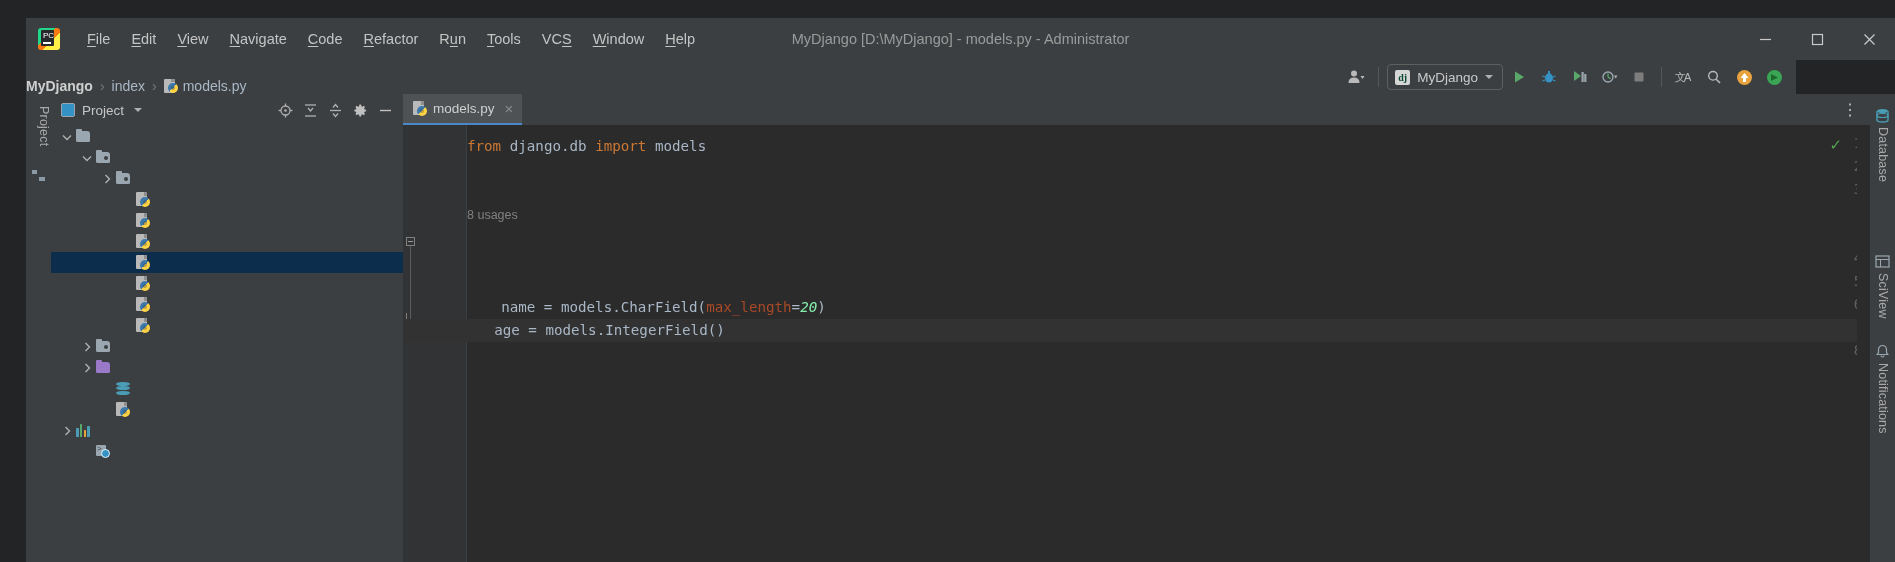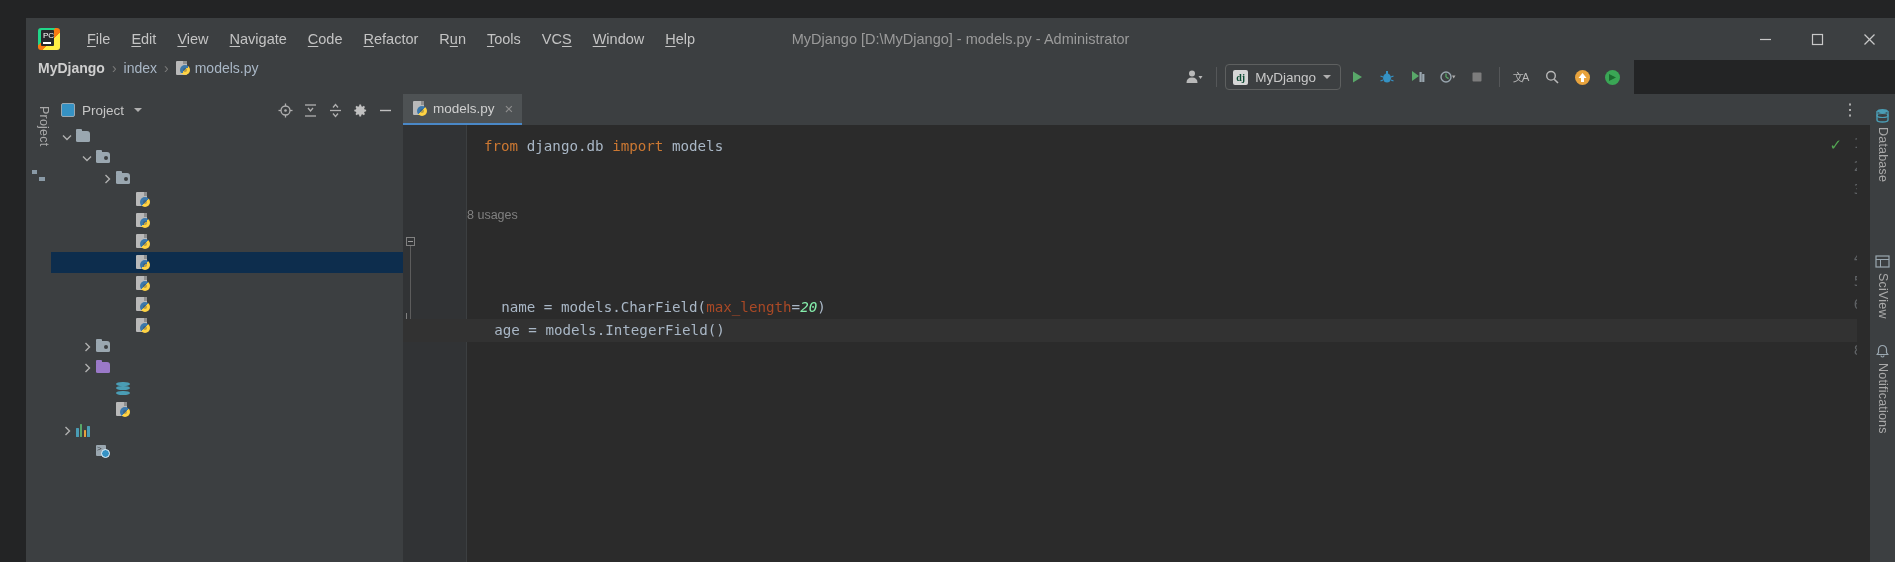--- a/index.html
+++ b/index.html
@@ -36,22 +36,22 @@
   .win-title {
     position:absolute; left:0; right:0; top:0; height:42px; line-height:42px;
     text-align:center; font-size:14.5px; color:#9b9b9b; pointer-events:none;
   }
   .win-controls { position:absolute; right:0; top:0; height:42px; display:flex; align-items:center; }
   .wc { width:52px; height:42px; display:flex; align-items:center; justify-content:center; color:#c8c8c8; }
   .wc svg { display:block; }
 
   
   .navbar {
-    position:absolute; left:26px; top:60px; width:1608px; height:34px;
-    background:#3c3f41; display:flex; align-items:flex-start; padding-left:12px;
+    position:absolute; left:26px; top:60px; width:1770px; height:34px;
+    background:#3c3f41; display:flex; align-items:flex-end; padding-left:0;
   }
   .crumb { font-size:14px; color:#a9b7c6; display:flex; align-items:center; }
   .crumb.bold { color:#cfcfcf; font-weight:bold; }
   .crumb-sep { color:#7a7a7a; font-size:14px; margin:0 7px; }
   .crumb .pyicon { margin-right:5px; }
 
   .navbar-right { position:absolute; right:8px; top:0; height:34px; display:flex; align-items:center; gap:2px; }
   .tb-btn { width:28px; height:26px; display:flex; align-items:center; justify-content:center; border-radius:3px; }
   .divider-v { width:1px; height:20px; background:#555759; margin:0 6px; }
 
@@ -595,21 +595,21 @@
           <div class="lineno" style="top: 171px;">6</div>
           <div class="lineno" style="top: 194px;">7</div>
           <div class="lineno" style="top: 217px;">8</div>
         </div>
 
       <div class="fold-marker" style="top:112px"></div>
       <div class="fold-line" style="top:121px; height:74px"></div>
       <div class="fold-end" style="top:188px"></div>
 
       <div class="codelines" id="code-lines">
-          <div class="cl" style="top: 10px; margin-left: 17px;"><span class="kw">from </span><span class="pl">django.db </span><span class="kw">import </span><span class="pl">models</span></div>
+          <div class="cl" style="top: 10px;"><span class="kw">from </span><span class="pl">django.db </span><span class="kw">import </span><span class="pl">models</span></div>
           <div class="cl" style="top: 33px;"></div>
           <div class="cl" style="top: 56px;"></div>
           <div class="cl" style="top: 171px;"><span class="pl">    name = models.CharField(</span><span class="kwarg">max_length</span><span class="pl">=</span><span class="num">20</span><span class="pl">)</span></div>
           <div class="cl current" style="top: 194px;"><span class="inner"><span class="pl">    age = models.IntegerField()</span></span></div>
           <div class="cl" style="top: 217px;"></div>
           <div class="inlay" style="top: 79px;">8 usages</div>
         </div>
 
       <div class="inspect-tick">✓</div>
       <div class="scroll-strip"></div>

